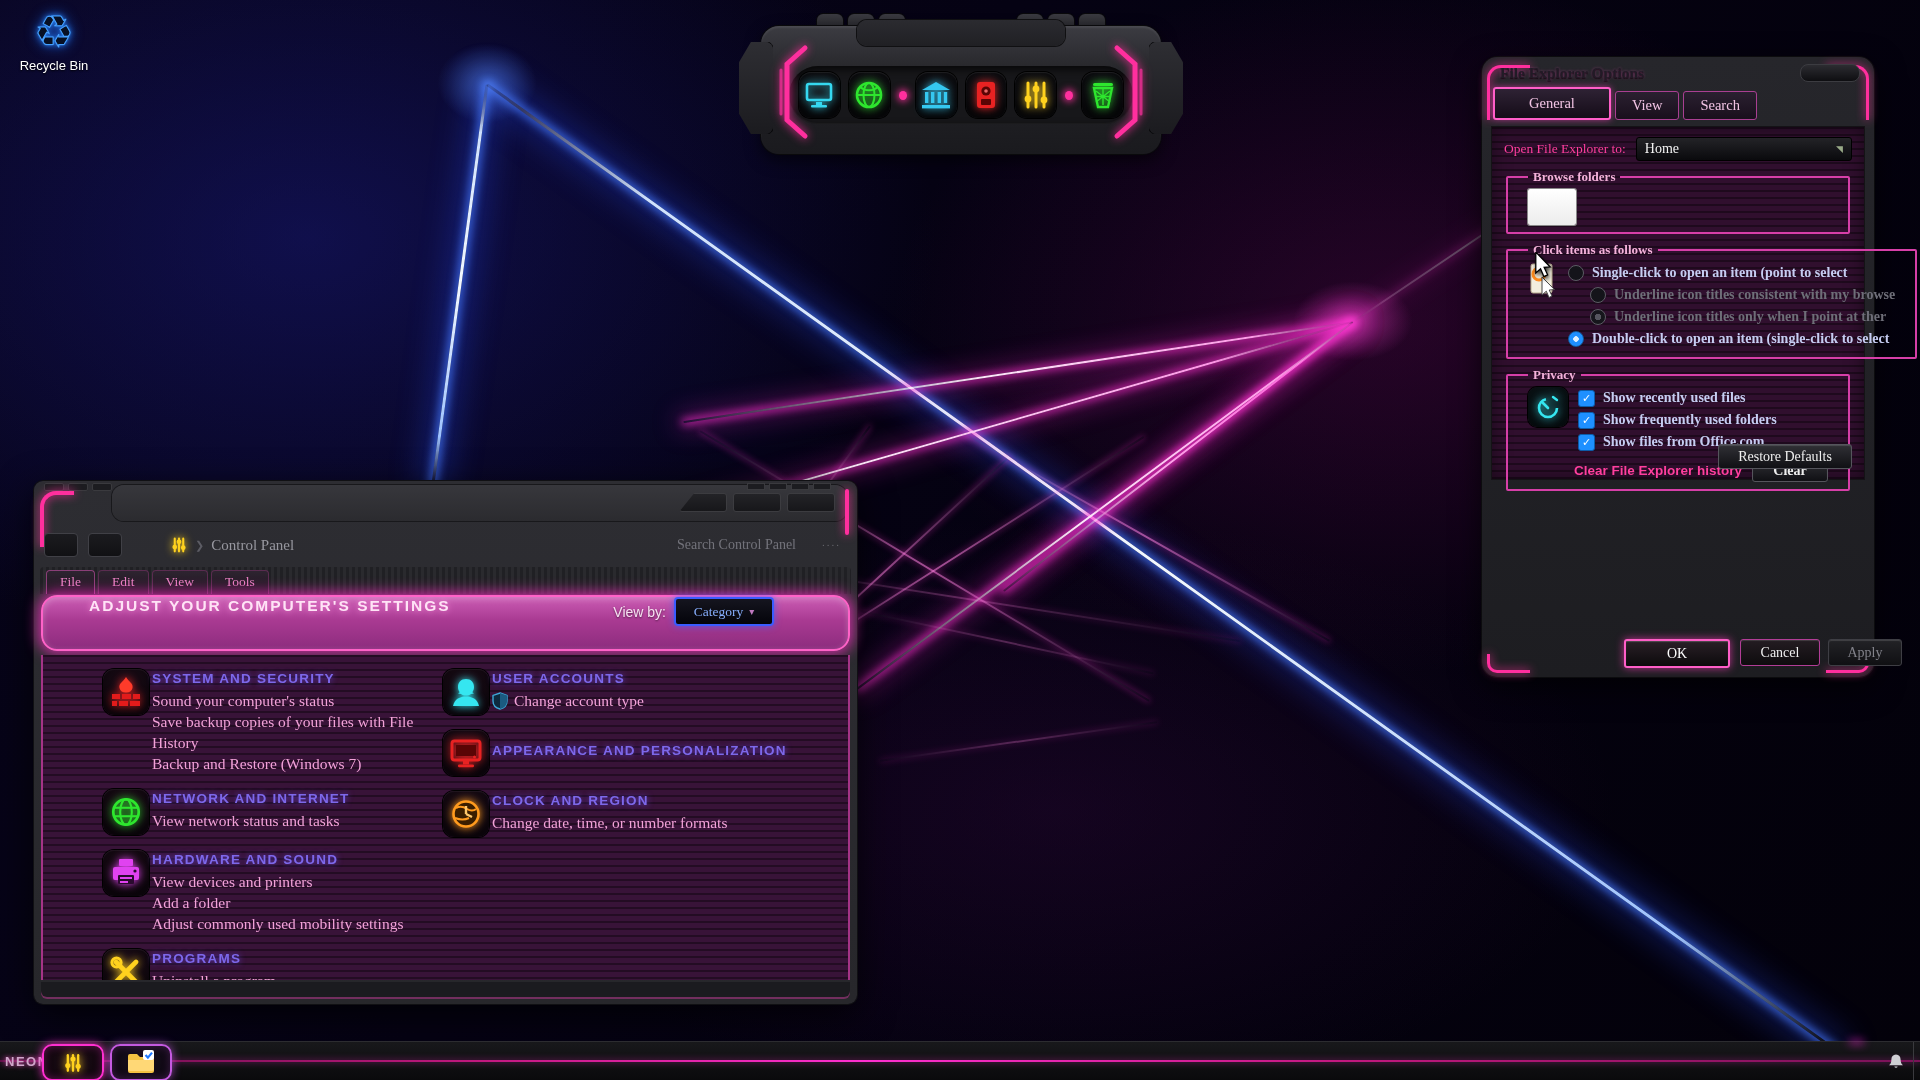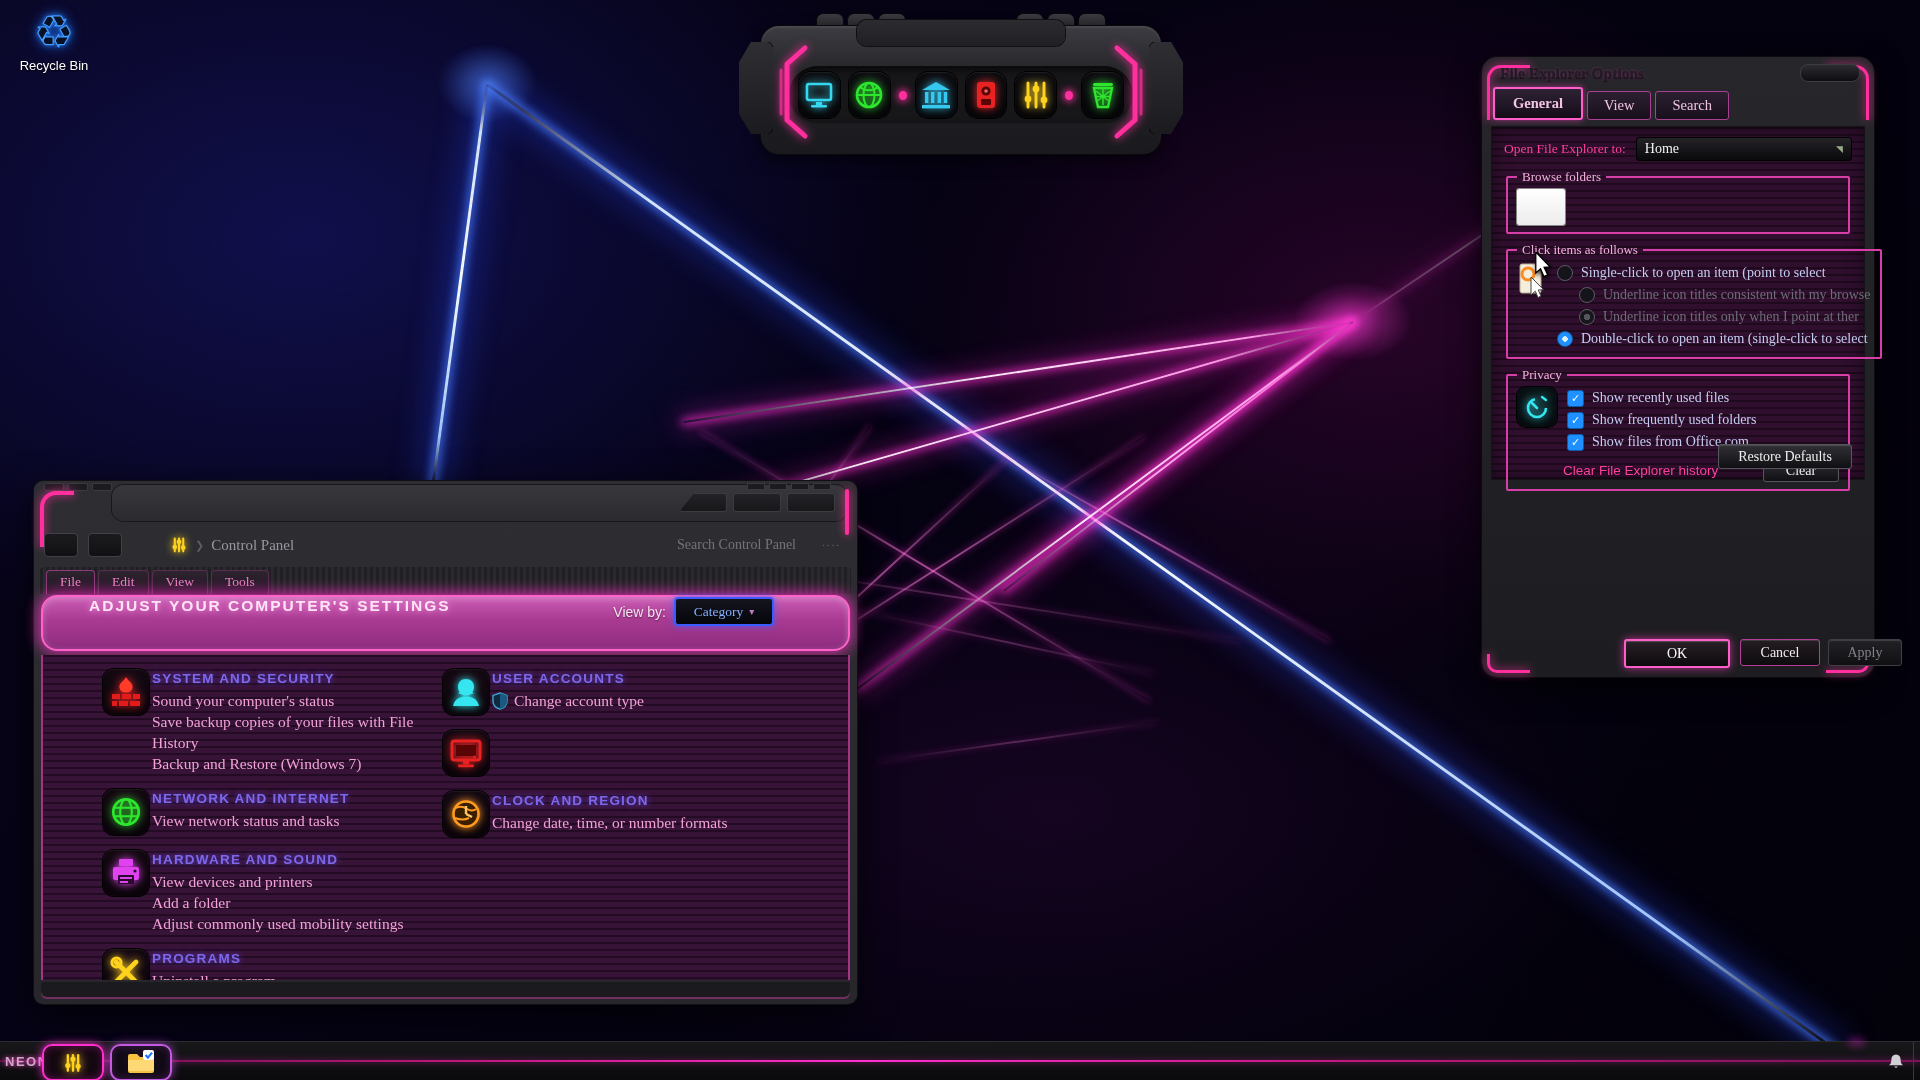--- a/index.html
+++ b/index.html
@@ -101,29 +101,29 @@
   .feo-br.tl{left:5px;top:8px;border-left:3px solid #ff2f9e;border-top:3px solid #ff2f9e;border-top-left-radius:14px;}
   .feo-br.tr{right:5px;top:8px;border-right:3px solid #ff2f9e;border-top:3px solid #ff2f9e;border-top-right-radius:14px;}
   .feo-br.bl{left:5px;bottom:4px;height:16px;border-left:3px solid #ff2f9e;border-bottom:3px solid #ff2f9e;border-bottom-left-radius:10px;}
   .feo-br.br{right:5px;bottom:4px;height:16px;border-right:3px solid #ff2f9e;border-bottom:3px solid #ff2f9e;border-bottom-right-radius:10px;}
   .feo-title{position:absolute;left:18px;top:7px;font-weight:bold;font-size:15.5px;color:#211b26;
     text-shadow:0 0 3px rgba(255,90,200,.4),0 1px 1px rgba(0,0,0,.9);}
   .feo-close{position:absolute;right:14px;top:7px;width:58px;height:16px;border-radius:8px;background:linear-gradient(180deg,#2c2c31,#0e0e11);border:1px solid #3c3c41;cursor:pointer;}
   .feo-tabs{position:absolute;left:11px;top:30px;display:flex;gap:4px;align-items:flex-end;}
   .feo-tab{padding:5px 16px;background:linear-gradient(180deg,#2a2030,#190f1c);border:1.5px solid #a93f92;border-radius:3px;
     color:#f2c4e4;font-size:14.5px;cursor:pointer;}
-  .feo-tab.active{border:2px solid #ff5ec8;box-shadow:0 0 7px rgba(255,60,190,.6);padding:6px 18px;background:linear-gradient(180deg,#2e2234,#150c18);font-weight:bold;}
+  .feo-tab.active{border:2px solid #ff5ec8;box-shadow:0 0 7px rgba(255,60,190,.6);padding:6px 34px;background:linear-gradient(180deg,#2e2234,#150c18);}
   .feo-panel{position:absolute;left:10px;right:10px;top:70px;height:352px;background:#300f2e;box-shadow:0 0 0 1px #141316, inset 0 0 18px rgba(0,0,0,.5);}
   .feo-inner{position:relative;padding:10px 12px 0;}
   .feo-row1{display:flex;align-items:center;gap:10px;height:24px;}
   .feo-openlabel{color:#ff3f9e;font-size:13.5px;white-space:nowrap;}
   .feo-select{flex:1;height:22px;background:linear-gradient(180deg,#232327,#0a0a0d);border:1px solid #000;border-radius:3px;
     display:flex;align-items:center;color:#f2f2f2;font-size:14px;padding:0 8px;cursor:pointer;}
   .feo-select .sel-caret{margin-left:auto;color:#9a8;font-size:9px;font-family:"DejaVu Sans",sans-serif;}
-  fieldset.neon{border:2px solid #d63fa8;border-radius:2px;margin:8px 2px 0;padding:4px 9px 7px;position:relative;}
+  fieldset.neon{border:2px solid #d63fa8;border-radius:2px;margin:8px 2px 0;padding:4px 20px 7px;position:relative;font-weight:bold;}
   fieldset.neon legend{color:#f4b2da;font-size:13px;padding:0 5px;}
   .fs-flex{display:flex;gap:10px;}
   .fs-icon{flex:0 0 auto;}
   .opt-col{flex:1;min-width:0;}
   .opt-row{display:flex;align-items:center;gap:8px;height:22px;white-space:nowrap;overflow:hidden;}
   .opt-row.indent{padding-left:22px;}
   .opt-label{color:#c6cdf2;font-size:14px;}
   .opt-label.gray{color:#6e6e78;}
   .radio{width:14px;height:14px;border-radius:50%;background:#14141a;border:1px solid #5c5c64;flex:0 0 14px;cursor:pointer;}
   .radio.checked{background:radial-gradient(circle,#dff1ff 0 2.5px,#1e90ff 3px 7px);border-color:#135c9e;}
@@ -417,20 +417,23 @@
         </div>
         <div class="cat">
           <div class="cat-icon">
             <svg class="gico" width="36" height="36" viewBox="0 0 36 36" style="color:#e82222">
               <rect x="4" y="6" width="28" height="19" rx="2.5" fill="none" stroke="#e82222" stroke-width="3"></rect>
               <rect x="8" y="10" width="20" height="11" fill="#5a0505"></rect>
               <rect x="15" y="26" width="6" height="3.4" fill="#e82222"></rect>
                 <rect x="10" y="29.4" width="16" height="2.8" rx="1.2" fill="#e82222"></rect>
               <circle cx="26.5" cy="22" r="1.5" fill="#e82222"></circle>
             </svg>
+          </div>
+          <div class="cat-body">
+            <div class="cat-title" style="margin-top:13px;">Appearance and Personalization</div>
           </div>
         </div>
         <div class="cat">
           <div class="cat-icon">
             <svg class="gico" width="36" height="36" viewBox="0 0 36 36" style="color:#ff9b1e">
               <circle cx="18" cy="18" r="12.5" fill="#3a1e00" stroke="#ff9b1e" stroke-width="2.6"></circle>
               <path d="M8 12 c4 -2 8 -1 11 1 c3 2 7 2 9 0" fill="none" stroke="#ff9b1e" stroke-width="2"></path>
               <path d="M7 22 c5 2 10 2 14 0" fill="none" stroke="#ff9b1e" stroke-width="2"></path>
               <line x1="18" y1="18" x2="18" y2="10" stroke="#ffc86a" stroke-width="2.4"></line>
               <line x1="18" y1="18" x2="24" y2="21" stroke="#ffc86a" stroke-width="2.4"></line>

